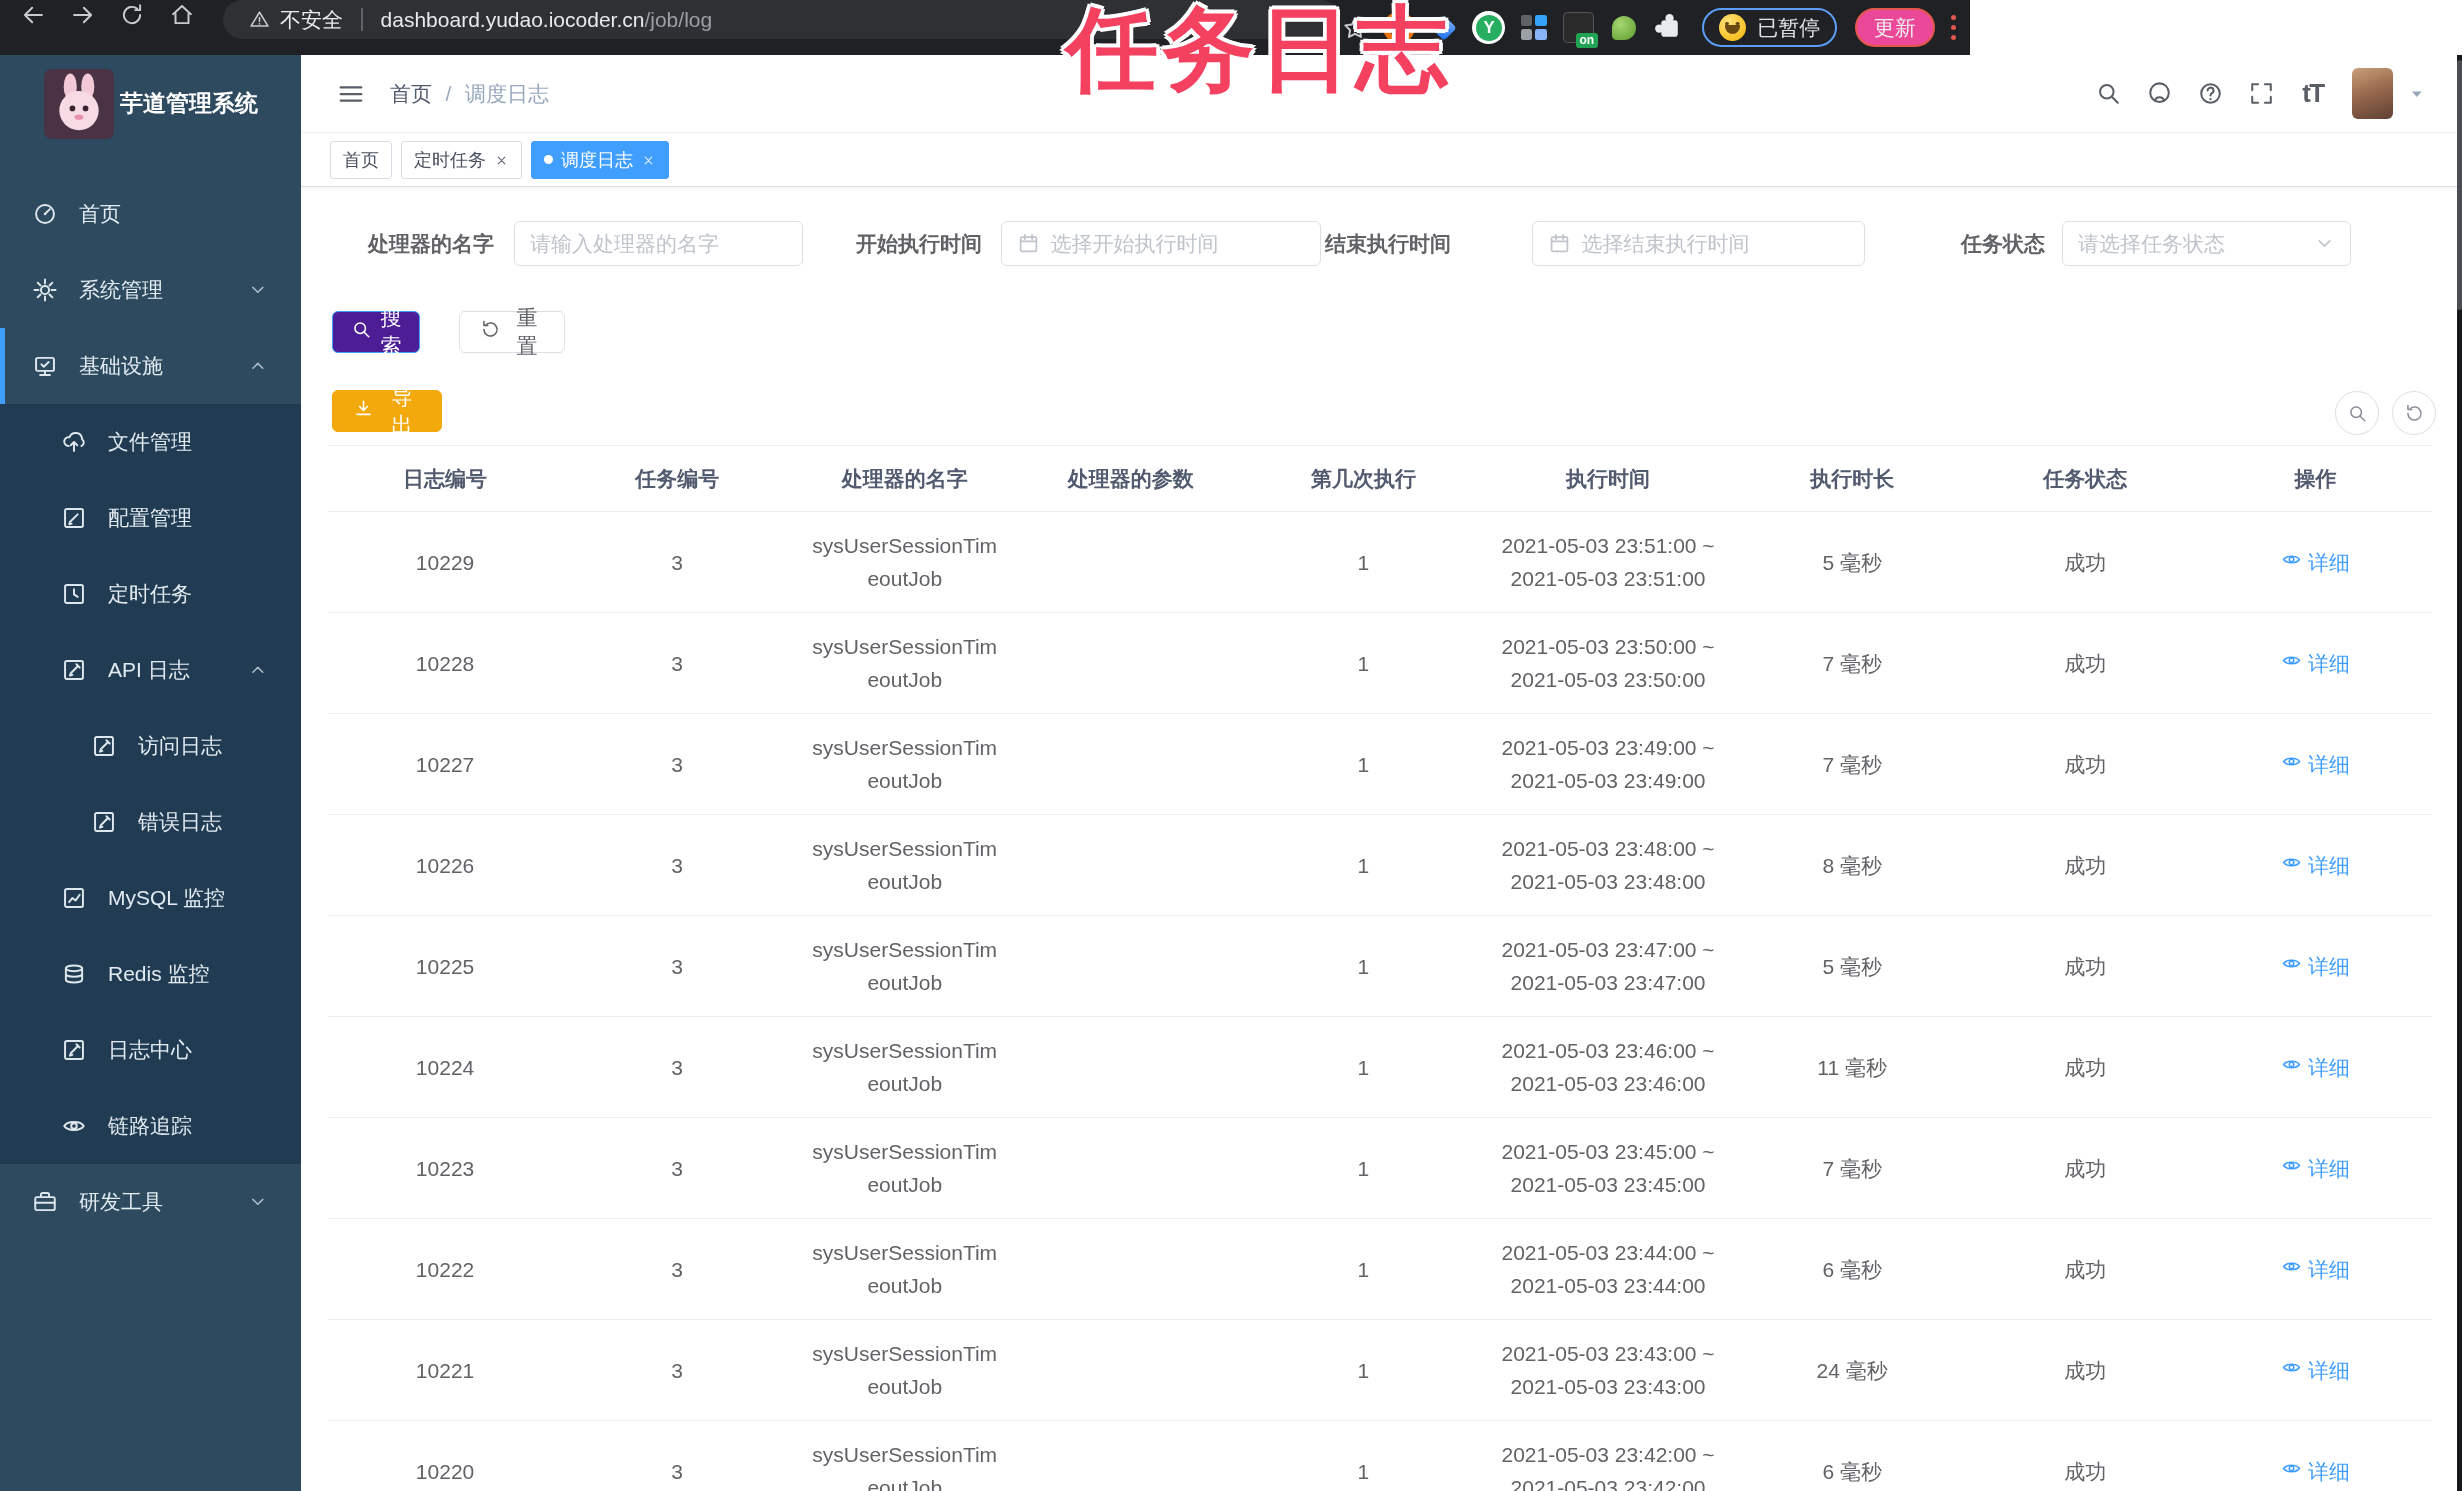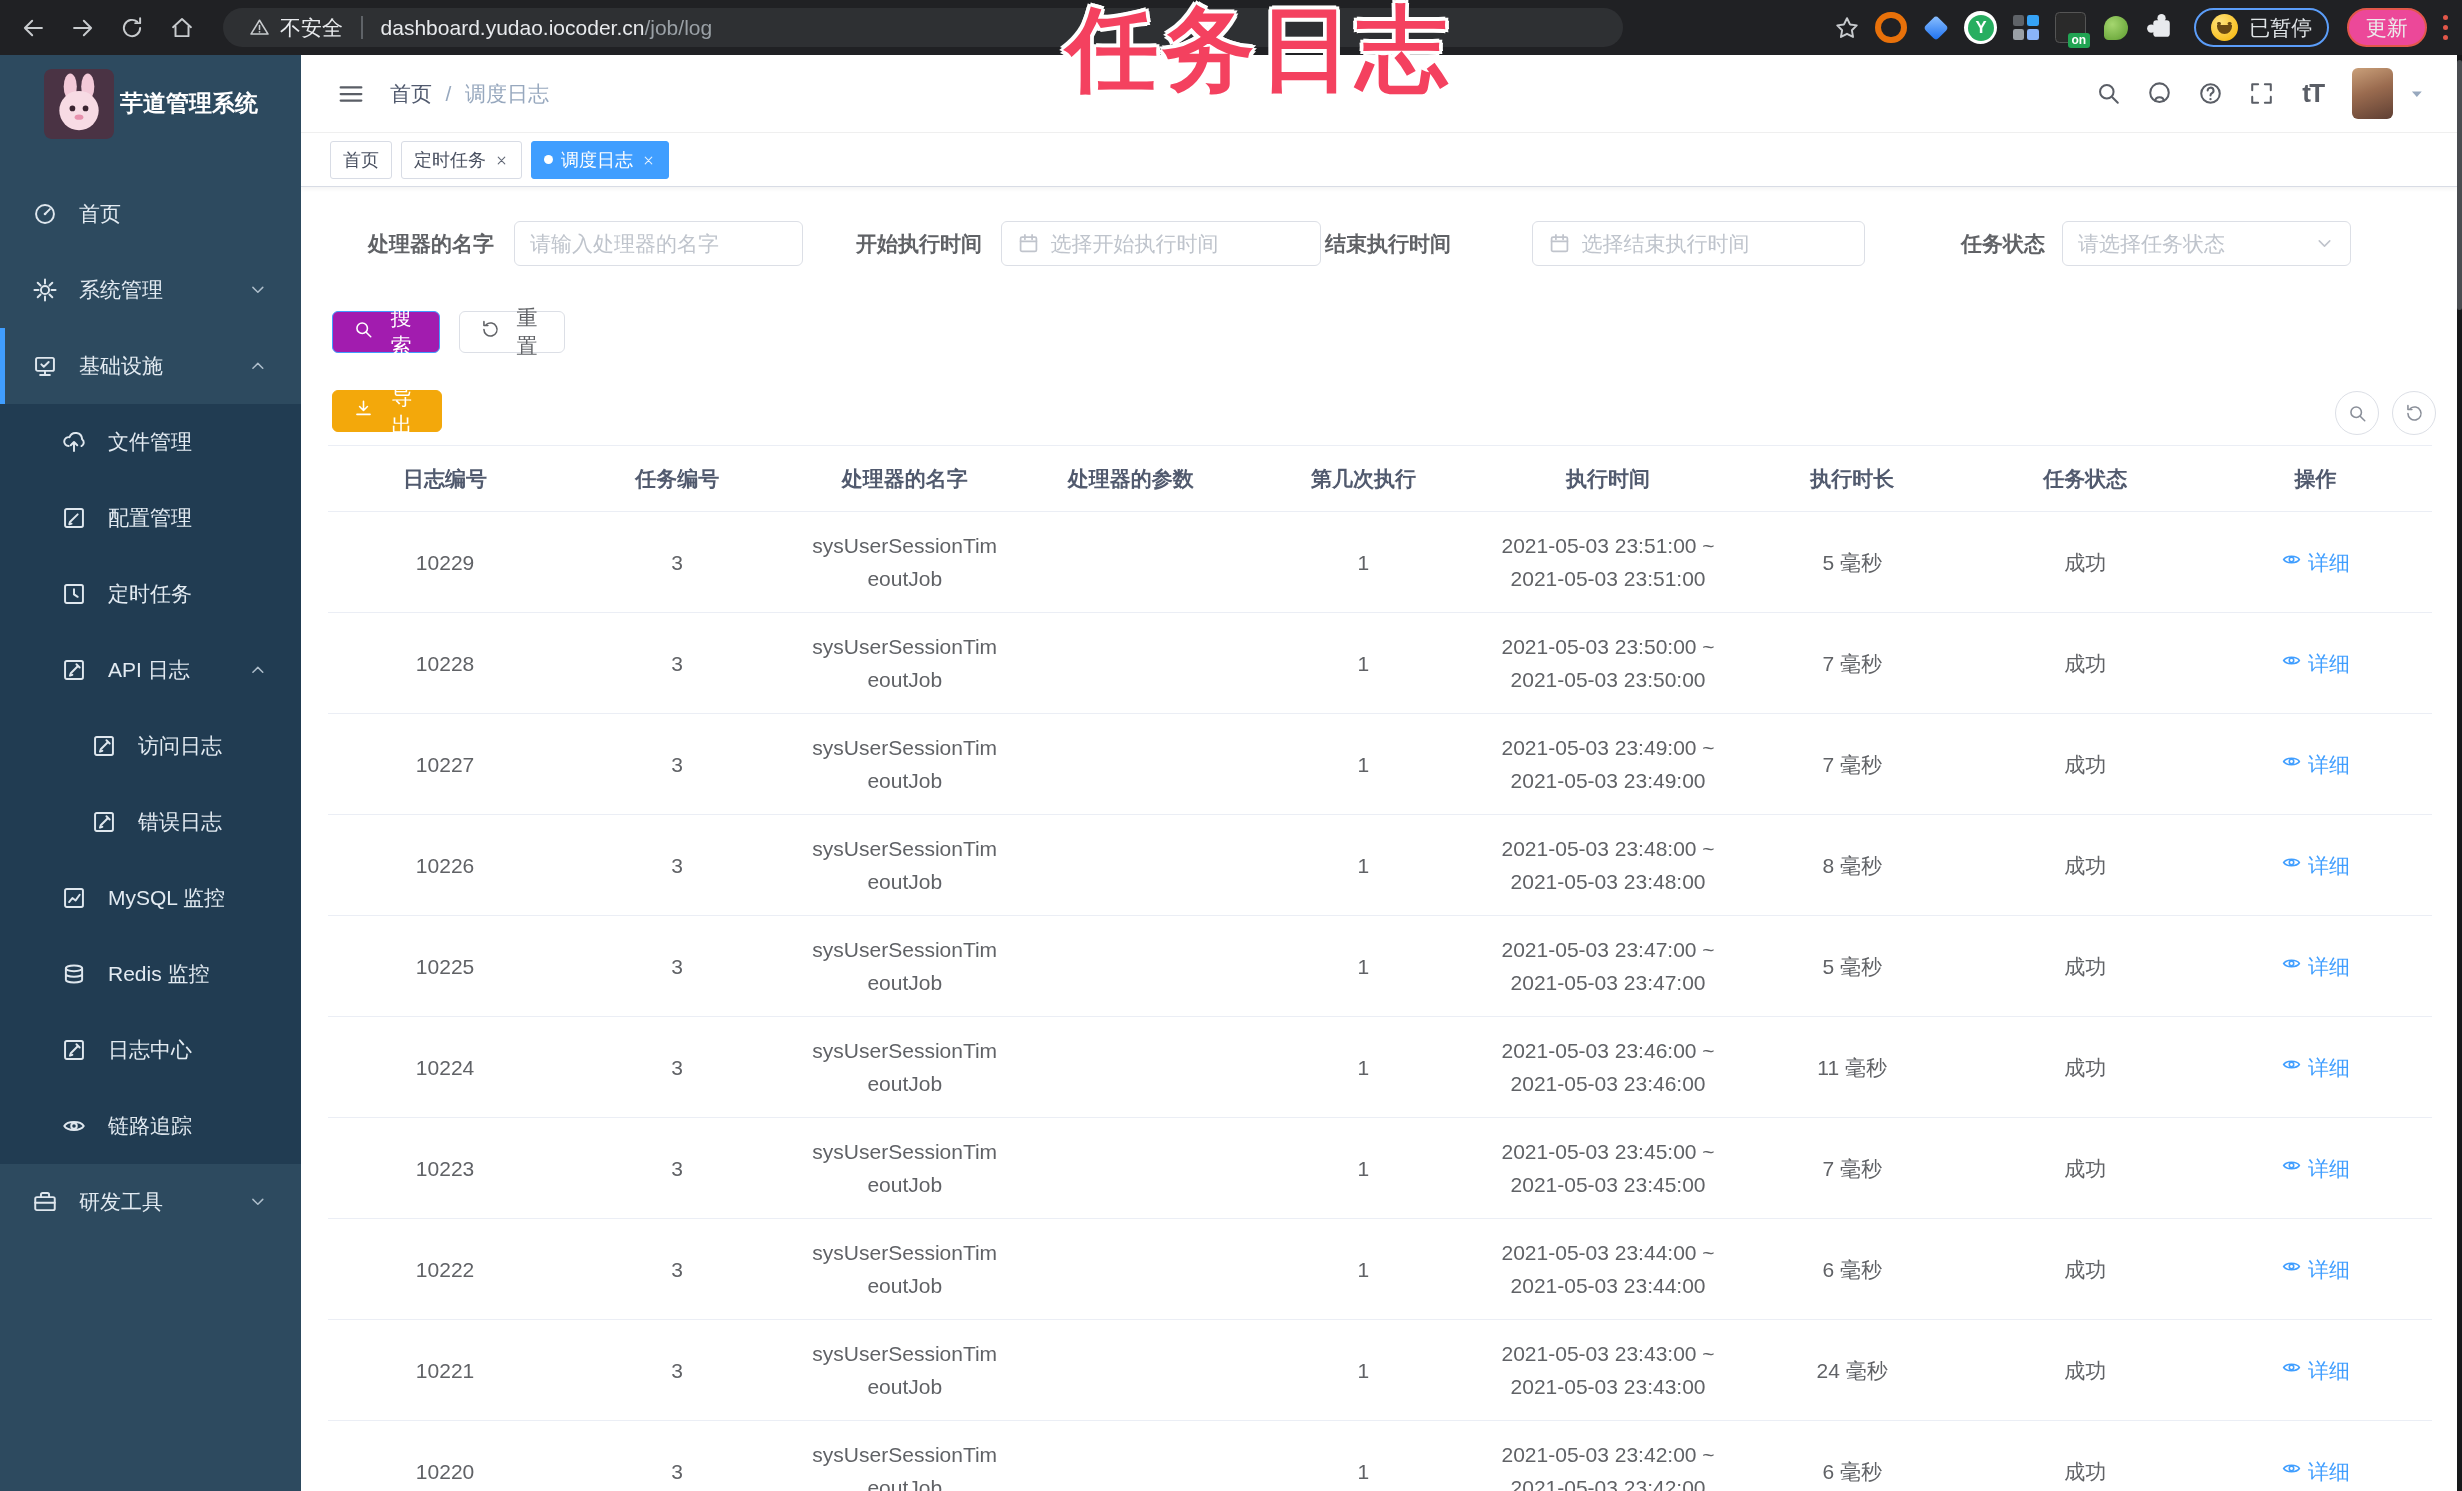--- a/index.html
+++ b/index.html
@@ -1,22 +1,22 @@
 <!DOCTYPE html>
 <html style="font-size:12px"><head>
 <meta charset="utf-8">
 <style>
   html,body{margin:0;padding:0}
   body{width:2462px;height:1491px;overflow:hidden;position:relative;background:#fff;
        font-family:"Liberation Sans","DejaVu Sans",sans-serif;color:#606266}
   #stage{position:absolute;inset:0}
 
   
-  #chrome{position:absolute;left:0;top:0;width:2462px;height:55px;background:#202124;
-          display:flex;align-items:center;z-index:40}
+  #chrome{position:absolute;left:0;top:0;width:1970px;height:55px;background:#202124;
+          display:flex;z-index:40}
   .cico{width:30px;height:30px;color:#c8cbce;flex:0 0 auto;display:inline-flex;align-items:center;justify-content:center}
   .cico svg{width:26px;height:26px}
   #chrome>.cico{margin-left:19.7px}
   #chrome>.cico:first-child{margin-left:18px}
   .urlbar{height:39px;background:#2e3033;border-radius:21px;margin-left:26px;
           display:flex;align-items:center;padding:0 24px;width:1400px;box-sizing:border-box}
   .urlbar .cico{width:24px;height:24px;margin:0}
   .urlbar .cico svg{width:21px;height:21px}
   .sec-label{color:#e8eaed;font-size:21px;margin-left:9px;white-space:nowrap}
   .url-div{width:1.5px;height:23px;background:#5f6368;margin:0 18px}
@@ -102,21 +102,21 @@
              display:flex;align-items:center;box-sizing:border-box;padding:0 15px;cursor:text}
   .flt-input .ph{color:#bfc4cc;font-size:21px;white-space:nowrap;overflow:hidden}
   .flt-input .lead-ico{width:23px;height:23px;color:#c0c4cc;margin-right:10.6px;flex:0 0 auto}
   .flt-input .lead-ico svg{width:23px;height:23px}
   .flt-input .tail-ico{margin-left:auto;width:21px;height:21px;color:#c0c4cc;flex:0 0 auto}
   .flt-input .tail-ico svg{width:21px;height:21px}
 
   .btn{position:absolute;height:42px;border-radius:6px;font-size:21px;display:inline-flex;align-items:center;
        justify-content:center;gap:9px;cursor:pointer;border:1.5px solid transparent;box-sizing:border-box;padding:0 19.7px}
   .btn svg{width:21px;height:21px}
-  .btn-primary{left:31px;top:124px;width:108px;background:#a21caf;border-color:#409eff;color:#fff}
+  .btn-primary{left:31px;top:124px;width:88px;background:#4c1d95;border-color:#409eff;color:#fff}
   .btn-plain{left:158px;top:124px;width:106px;background:#fff;border-color:#dcdfe6;color:#606266}
   .btn-warning{left:31px;top:203px;width:110px;background:#f3a80b;border-color:#f3a80b;color:#fff}
 
   .mini-circle{position:absolute;top:204px;width:44px;height:44px;border-radius:50%;border:1.5px solid #dcdfe6;
                background:#fff;color:#8a8f99;display:flex;align-items:center;justify-content:center;cursor:pointer;box-sizing:border-box}
   .mini-circle svg{width:21px;height:21px}
   #mini-search{left:2034px}
   #mini-refresh{left:2091px}
 
   table.grid{position:absolute;left:26.5px;top:258px;width:2104px;border-collapse:collapse;table-layout:fixed}

